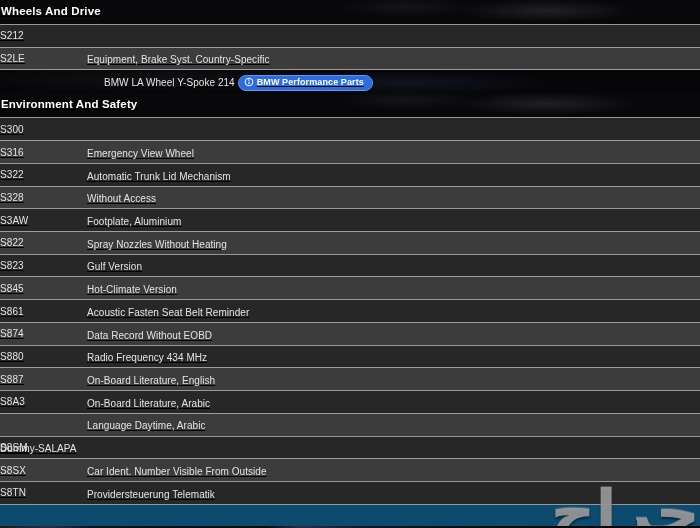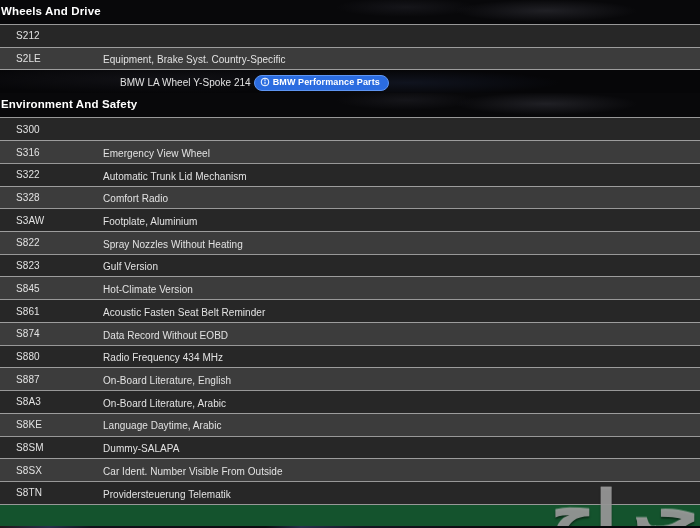--- a/index.html
+++ b/index.html
@@ -1,19 +1,20 @@
 <!DOCTYPE html>
 <html><head>
 <meta charset="utf-8">
 <style>
   html,body{margin:0;padding:0;background:#000;}
   .screen{
     position:relative;width:700px;height:528px;overflow:hidden;
-    background:#14532d;
+    background:#0c4a6e;
     font-family:"Liberation Sans",sans-serif;
+    text-decoration:underline;
     -webkit-font-smoothing:antialiased;
   }
   .section-header{
     box-sizing:border-box;height:24px;padding:5px 0 0 1px;
     font-size:11.5px;font-weight:600;letter-spacing:.15px;color:#ffffff;
     background:
       radial-gradient(ellipse 130px 16px at 78% 45%, rgba(40,40,46,.75), transparent 70%),
       radial-gradient(ellipse 100px 14px at 58% 30%, rgba(30,30,36,.6), transparent 70%),
       #08080a;
   }
@@ -28,21 +29,21 @@
   .row{
     display:flex;align-items:center;
     height:21.72px;
     border-top:1px solid rgba(185,185,185,.78);
   }
   .rows .row:nth-child(odd){background:#272727;}
   .rows .row:nth-child(even){background:#3c3c3c;}
   .rows .row:last-child{border-bottom:1px solid rgba(185,185,185,.78);gap:17px;}
   .code{
     flex:0 0 87px;
-    font-size:10px;color:#e2e2e2;letter-spacing:.1px;white-space:nowrap;margin-left:16px;
+    font-size:10px;color:#e2e2e2;letter-spacing:.1px;white-space:nowrap;
   }
   .desc{
     display:flex;align-items:center;
     font-size:10px;color:#e2e2e2;letter-spacing:.05px;white-space:nowrap;margin-top:48px;
   }
   .badge{
     display:inline-flex;align-items:flex-start;gap:3px;
     margin-left:3px;padding:1px 8px 2px 5px;
     background:#2b6ce0;border:1px solid #5e95f2;border-radius:9px;
     color:#ffffff;font-size:9px;font-weight:600;letter-spacing:.1px;
@@ -103,21 +104,21 @@
         </div>
         <div class="row">
           <span class="code">S316</span>
           <span class="desc">
             <span>Automatic Trunk Lid Mechanism</span>
           </span>
         </div>
         <div class="row">
           <span class="code">S322</span>
           <span class="desc">
-            <span>Comfort Radio</span>
+            <span>Without Access</span>
           </span>
         </div>
         <div class="row">
           <span class="code">S328</span>
           <span class="desc">
             <span>Footplate, Aluminium</span>
           </span>
         </div>
         <div class="row">
           <span class="code">S3AW</span>
@@ -167,21 +168,20 @@
             <span>On-Board Literature, Arabic</span>
           </span>
         </div>
         <div class="row">
           <span class="code">S8A3</span>
           <span class="desc">
             <span>Language Daytime, Arabic</span>
           </span>
         </div>
         <div class="row">
-          <span class="code">S8KE</span>
           <span class="desc">
             <span>Dummy-SALAPA</span>
           </span>
         </div>
         <div class="row">
           <span class="code">S8SM</span>
           <span class="desc">
             <span>Car Ident. Number Visible From Outside</span>
           </span>
         </div>

